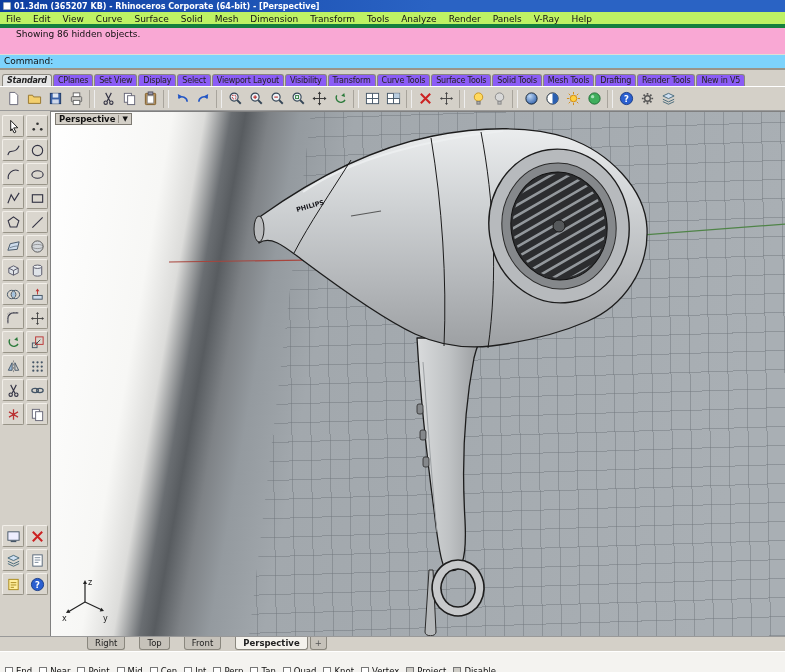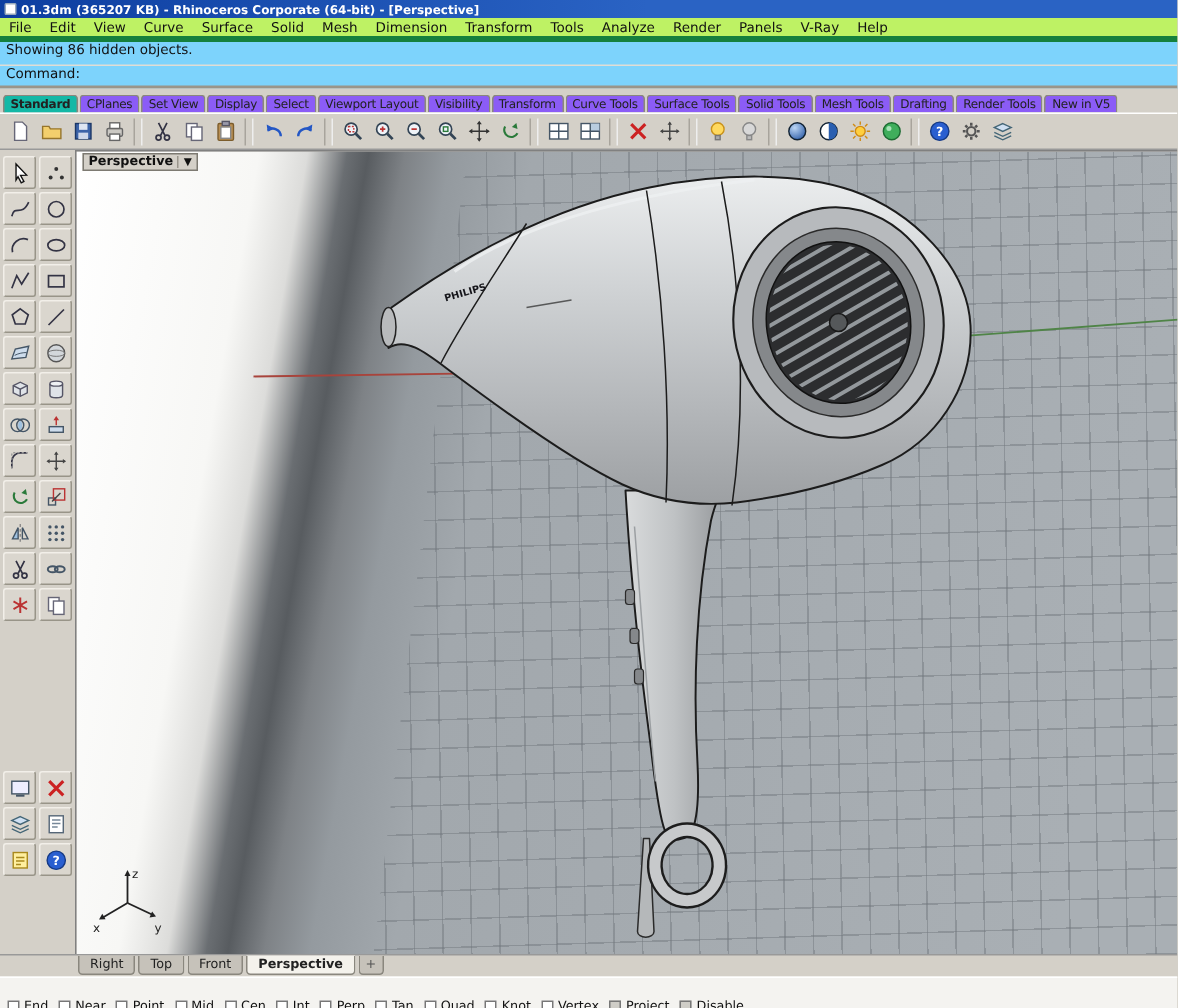--- a/index.html
+++ b/index.html
@@ -8,27 +8,27 @@
   .app { width:785px; height:672px; display:flex; flex-direction:column; }
 
   .titlebar { height:12px; flex:none; background:linear-gradient(90deg,#0d3ea0,#2a63c4 55%,#2a63c4);
     color:#fff; display:flex; align-items:center; gap:3px; padding:0 3px; font-size:8px; font-weight:bold; }
   .app-icon { width:8px; height:8px; background:#fff; border:1px solid #9ab; border-radius:1px; flex:none; }
   .title-text { white-space:nowrap; overflow:hidden; }
 
   .menubar { height:16px; flex:none; background:#bef264; border-bottom:4px solid #15803d; display:flex; }
   .menu-item { padding:0 6px; line-height:15px; cursor:default; }
 
-  .msgline { height:16px; flex:none; background:#7dd3fc; padding:1px 4px; border-bottom:1px solid #e0ddd5; }
+  .msgline { height:27px; flex:none; background:#f9a8d4; padding:1px 16px; border-bottom:1px solid #e0ddd5; }
   .cmdline { height:15px; flex:none; background:#7dd3fc; padding:1px 4px; border-bottom:2px solid #9a958a; }
 
   .tabstrip { height:16px; flex:none; background:#d4d0c8; display:flex; align-items:flex-end; padding:2px 2px 0 2px; gap:1px; overflow:hidden; white-space:nowrap; }
   .tab { padding:1px 4px; font-size:8px; letter-spacing:-0.2px; background:#8b5cf6; color:#222;
     border:1px solid #8a877e; border-bottom:none; border-radius:3px 3px 0 0; }
-  .tab.active { background:#14b8a6; font-weight:bold; position:relative; }
+  .tab.active { background:#e5e5e5; font-weight:bold; position:relative;font-style:italic; }
 
   .icon-toolbar { height:25px; flex:none; background:#d4d0c8; border-top:1px solid #fff; border-bottom:1px solid #999;
     display:flex; align-items:center; padding:1px 3px; gap:1px; overflow:hidden; }
   .tb-icon { width:20px; height:20px; flex:none; display:flex; align-items:center; justify-content:center; border:1px solid transparent; border-radius:2px; }
   .tb-sep { width:6px; height:18px; flex:none; border-left:1px solid #a8a49c; border-right:1px solid #eee; margin:0 2px; }
 
   .main { flex:1; display:flex; min-height:0; }
   .sidebar { width:50px; flex:none; background:#d4d0c8; display:flex; flex-direction:column; align-items:center; padding-top:4px; }
   .side-grid { display:grid; grid-template-columns:22px 22px; gap:2px; }
   .side-grid .tb-icon { width:22px; height:22px; background:#dad6ce; border:1px solid; border-color:#f2efe9 #989488 #989488 #f2efe9; }
@@ -41,21 +41,21 @@
       repeating-linear-gradient(89deg, rgba(112,118,124,.48) 0 1px, transparent 1px 19px),
       repeating-linear-gradient(-1.8deg, rgba(112,118,124,.48) 0 1px, transparent 1px 19px);
     clip-path:polygon(92px 0, 100% 0, 100% 100%, 30px 100%); }
   .scene { position:absolute; left:0; top:0; }
   .vp-label { position:absolute; left:4px; top:1px; height:12px; background:#d4d0c8; border:1px solid #7d7a72;
     display:flex; align-items:center; gap:3px; padding:0 3px; font-size:8.5px; font-weight:bold; }
   .vp-label .arrow { font-size:7px; border-left:1px solid #9a968c; padding-left:3px; }
   .axis-icon { position:absolute; left:8px; bottom:12px; }
 
   .vp-tabs { height:15px; flex:none; background:#d4d0c8; border-top:1px solid #999; display:flex; align-items:flex-start; padding-left:52px; gap:2px; }
-  .vtab-list { display:flex; gap:2px; }
+  .vtab-list { display:flex; gap:14px;margin-left:35px; }
   .vtab { padding:1px 7px; font-size:8.5px; background:#c6c2ba; border:1px solid #8a877e; border-top:none; border-radius:0 0 3px 3px; color:#222; }
   .vtab.active { background:#f4f2ec; font-weight:bold; }
   .vtab.small { padding:1px 4px; color:#555; }
 
   .osnap { height:21px; flex:none; background:#f4f3f0; border-top:1px solid #fff; display:flex; align-items:center; gap:7px; padding:0 5px; }
   .osnap-item { display:flex; align-items:center; gap:3px;margin-top:17px; }
   .cb { width:8px; height:8px; background:#fff; border:1px solid #777; flex:none; }
   .osnap-item.muted .cb { background:#cfcdc7; }
   .osnap-item .lab { font-size:8.5px; }
 </style>

